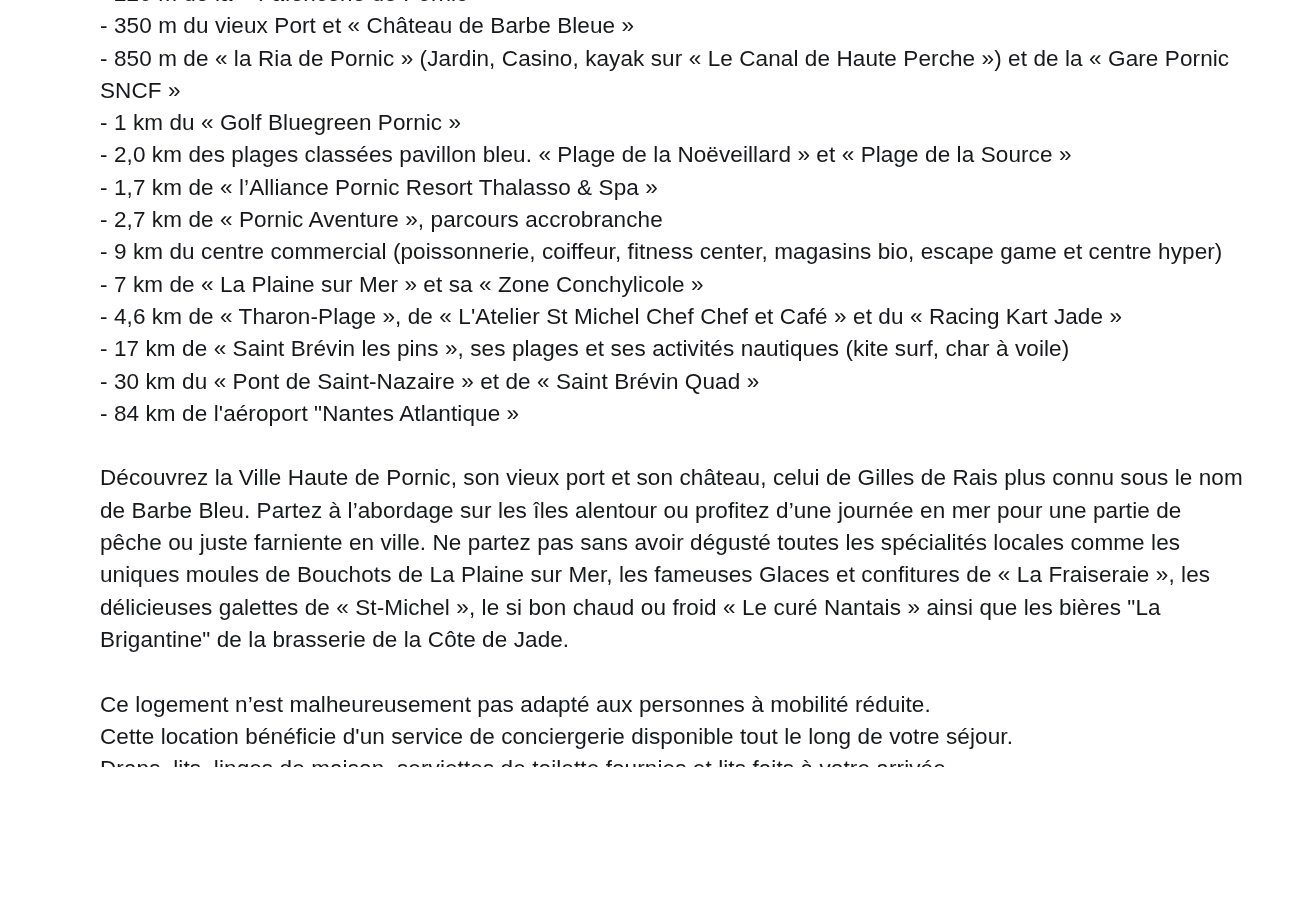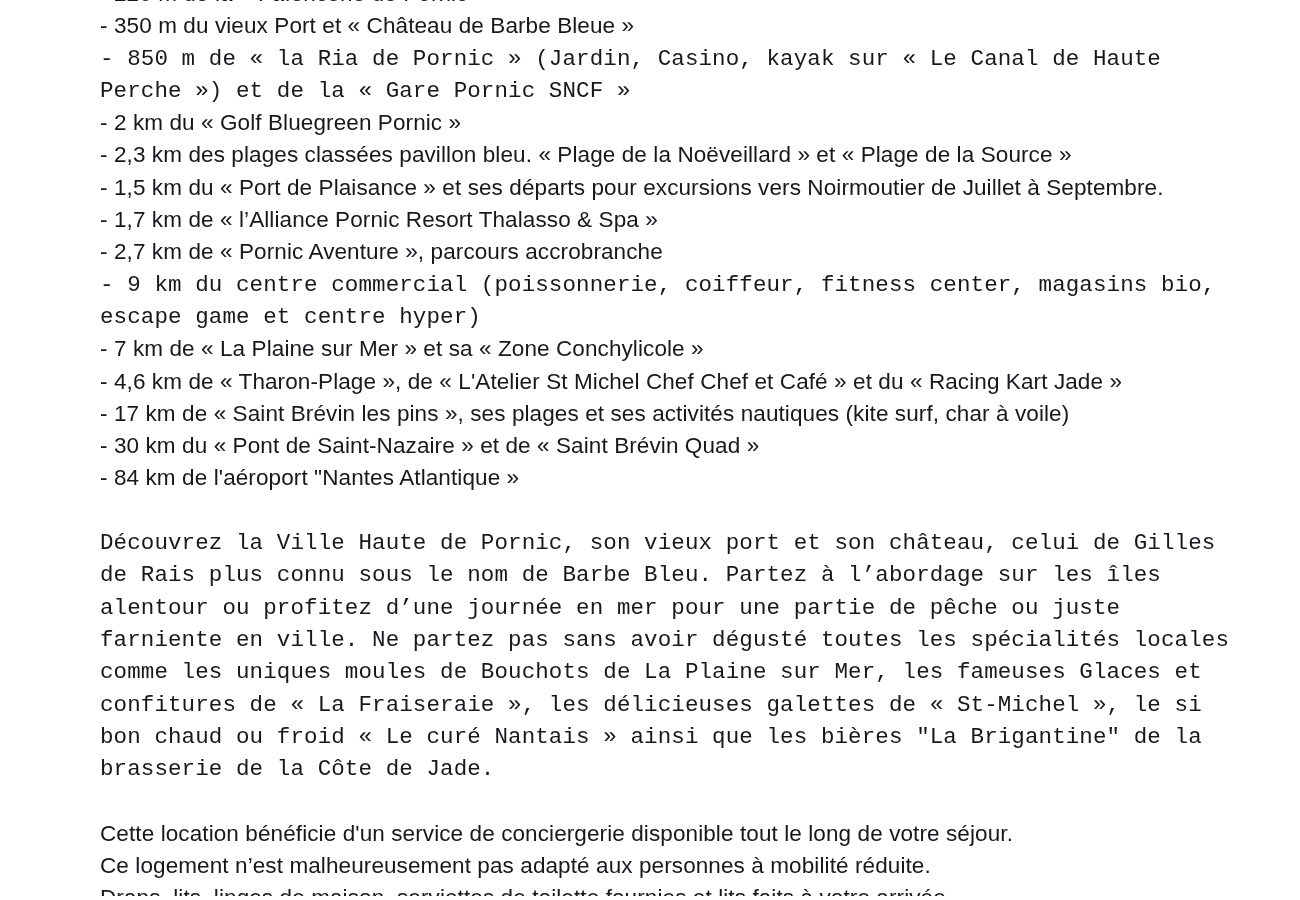--- a/index.html
+++ b/index.html
@@ -33,59 +33,57 @@
     margin: 0;
   }
   .line {
     white-space: pre-wrap;
     word-wrap: break-word;
   }
   .para {
     white-space: pre-wrap;
     word-wrap: break-word;
     max-width: 1146px;
-    font-family: Liberation Mono, monospace;
   }
   .spacer {
     height: 32.3px;
   }
   .clipped {
     overflow: hidden;
     height: 14px;
   }
 </style>
 </head>
 <body>
 
 <div class="page">
   <div class="content">
 
     <div class="block">
       <div class="line">- 220 m de la « Faïencerie de Pornic »</div>
       <div class="line">- 350 m du vieux Port et « Château de Barbe Bleue »</div>
       <div class="para">- 850 m de « la Ria de Pornic » (Jardin, Casino, kayak sur « Le Canal de Haute Perche ») et de la « Gare Pornic SNCF »</div>
-      <div class="line">- 2 km du « Golf Bluegreen Pornic »</div>
-      <div class="line">- 2,3 km des plages classées pavillon bleu. « Plage de la Noëveillard » et « Plage de la Source »</div>
-      <div class="line">- 1,5 km du « Port de Plaisance » et ses départs pour excursions vers Noirmoutier de Juillet à Septembre.</div>
+      <div class="line">- 1 km du « Golf Bluegreen Pornic »</div>
+      <div class="line">- 2,0 km des plages classées pavillon bleu. « Plage de la Noëveillard » et « Plage de la Source »</div>
       <div class="line">- 1,7 km de « l’Alliance Pornic Resort Thalasso &amp; Spa »</div>
       <div class="line">- 2,7 km de « Pornic Aventure », parcours accrobranche</div>
       <div class="para">- 9 km du centre commercial (poissonnerie, coiffeur, fitness center, magasins bio, escape game et centre hyper)</div>
       <div class="line">- 7 km de « La Plaine sur Mer » et sa « Zone Conchylicole »</div>
       <div class="line">- 4,6 km de « Tharon-Plage », de « L'Atelier St Michel Chef Chef et Café » et du « Racing Kart Jade »</div>
       <div class="line">- 17 km de « Saint Brévin les pins », ses plages et ses activités nautiques (kite surf, char à voile)</div>
       <div class="line">- 30 km du « Pont de Saint-Nazaire » et de « Saint Brévin Quad »</div>
       <div class="line">- 84 km de l'aéroport "Nantes Atlantique »</div>
     </div>
 
     <div class="spacer"></div>
 
     <div class="para">Découvrez la Ville Haute de Pornic, son vieux port et son château, celui de Gilles de Rais plus connu sous le nom de Barbe Bleu. Partez à l’abordage sur les îles alentour ou profitez d’une journée en mer pour une partie de pêche ou juste farniente en ville. Ne partez pas sans avoir dégusté toutes les spécialités locales comme les uniques moules de Bouchots de La Plaine sur Mer, les fameuses Glaces et confitures de « La Fraiseraie », les délicieuses galettes de « St-Michel », le si bon chaud ou froid « Le curé Nantais » ainsi que les bières "La Brigantine" de la brasserie de la Côte de Jade.</div>
 
     <div class="spacer"></div>
 
     <div class="block">
+      <div class="line">Ce logement n’est malheureusement pas adapté aux personnes à mobilité réduite.</div>
       <div class="line">Cette location bénéficie d'un service de conciergerie disponible tout le long de votre séjour.</div>
-      <div class="line">Ce logement n’est malheureusement pas adapté aux personnes à mobilité réduite.</div>
       <div class="line clipped">Draps, lits, linges de maison, serviettes de toilette fournies et lits faits à votre arrivée</div>
     </div>
 
   </div>
 </div>
 
 </body></html>

